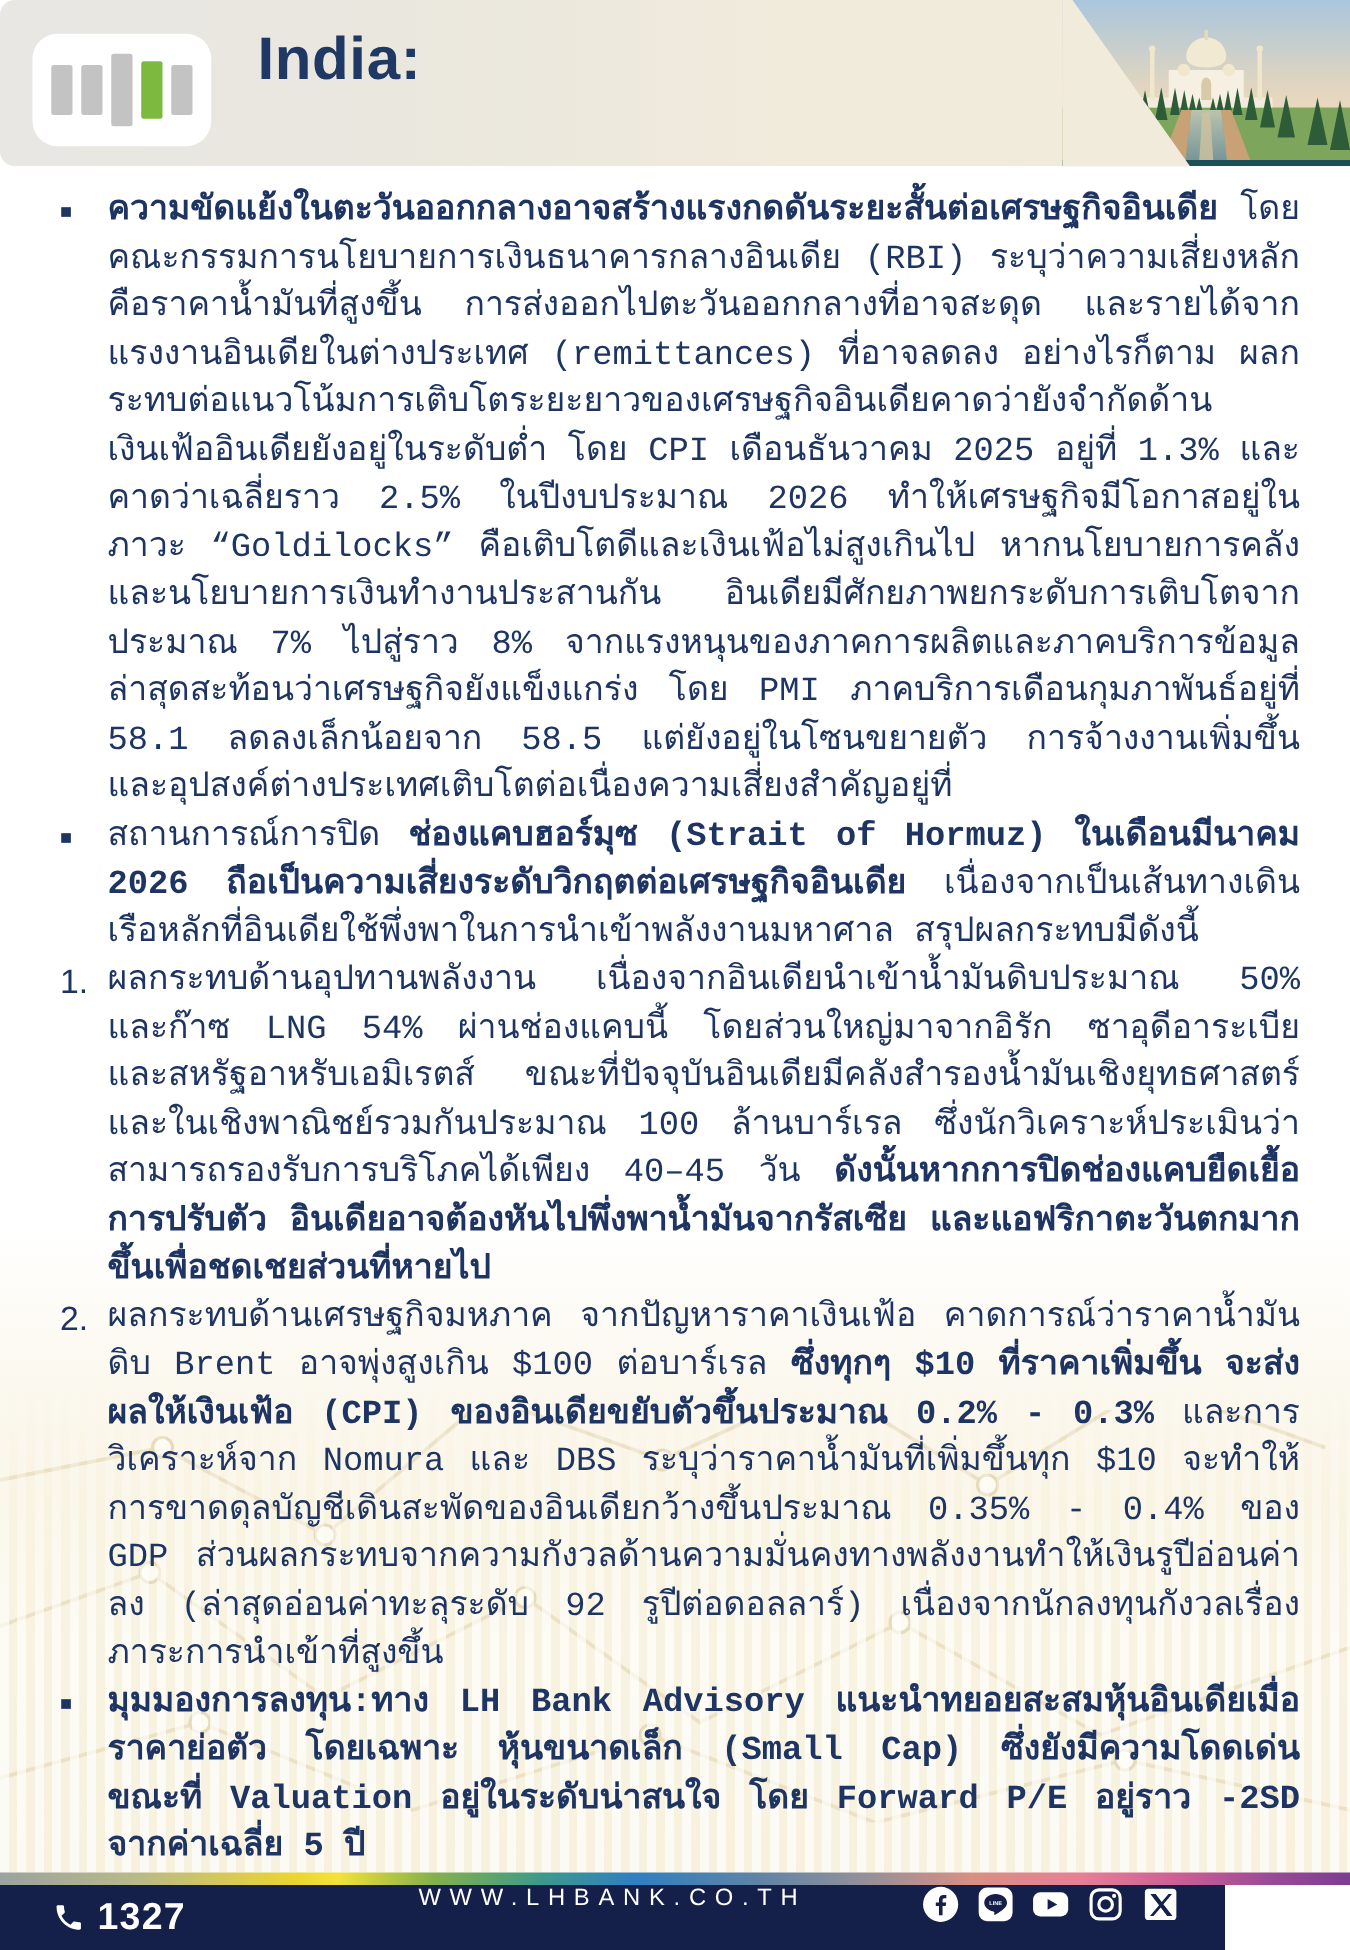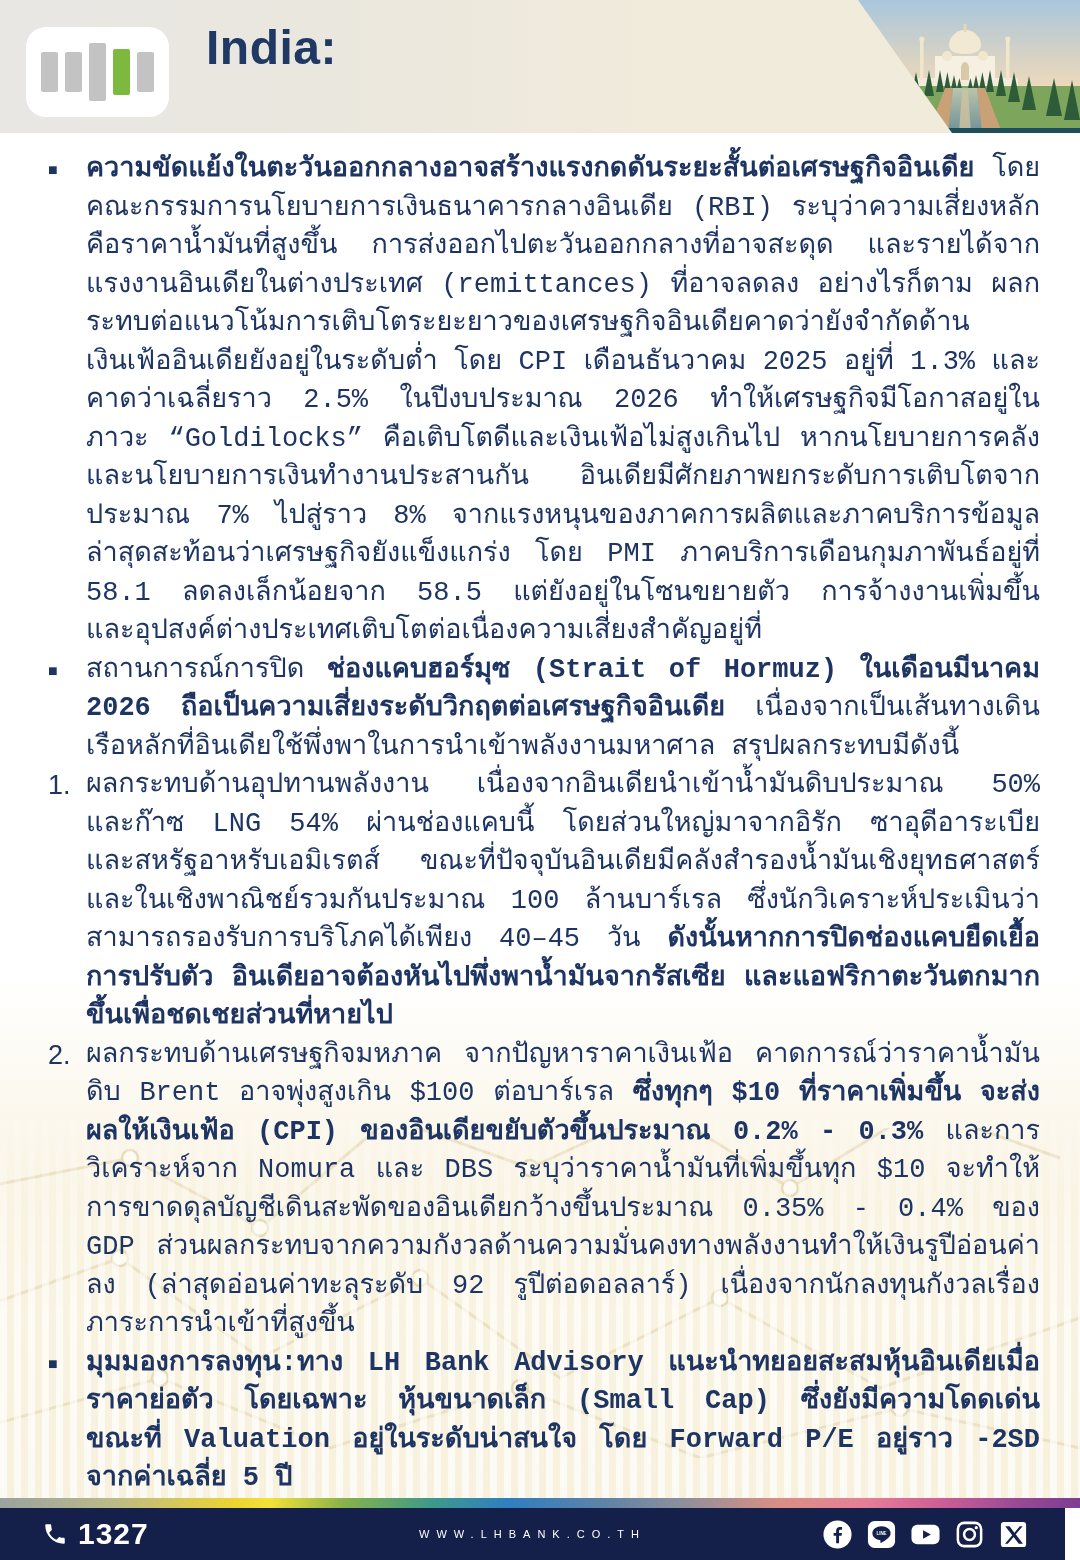--- a/index.html
+++ b/index.html
@@ -6,20 +6,21 @@
   html,body { background:#888; }
   .page {
     position:relative; width:1080px; height:1560px; margin:0 auto;
     background:#ffffff; overflow:hidden;
     font-family:"Liberation Sans","DejaVu Sans",sans-serif;
   }
   
   .header {
     position:absolute; top:0; left:0; width:1080px; height:133px;
     background:linear-gradient(90deg,#e8e7e4 0%,#eae7de 30%,#f1ebdb 62%,#f1ebdb 100%);
+    border-radius:12px;
   }
   .logo-card {
     position:absolute; left:26px; top:27px; width:143px; height:90px;
     background:#ffffff; border-radius:20px;
     display:flex; align-items:center; justify-content:center; gap:7px;
   }
   .logo-card .bar { width:17px; border-radius:2px; }
   .b1,.b2,.b5 { height:40px; background:#c3c3c3; }
   .b3 { height:58px; background:#c3c3c3; }
   .b4 { height:46px; background:#7cb93e; }
@@ -56,29 +57,29 @@
     flex:1; font-size:27px; line-height:38.5px; text-align:justify;
     color:#1e3563; word-break:normal;font-family:Liberation Mono, monospace;
   }
   .item p .b { font-weight:bold; }
   
   .rainbow {
     position:absolute; left:0; top:1498px; width:1080px; height:10px;
     background:linear-gradient(90deg,#9aa39f 0%,#b9b98a 10%,#ecd531 22%,#f3e23a 25%,#86b14b 32%,#3d9a8a 40%,#2f7fc1 47%,#5f83a6 56%,#8c8f9c 63%,#d98f84 72%,#e77f97 80%,#cf5f95 87%,#9a4a96 94%,#7c3d92 100%);
   }
   .footer {
-    position:absolute; left:0; top:1508px; width:1065px; height:52px;
+    position:absolute; left:0; top:1508px; width:980px; height:52px;
     background:#14204a; color:#ffffff;
-    display:flex; align-items:center;
+    display:flex; 
   }
   .footer-phone { display:flex; align-items:center; gap:10px; margin-left:42px; }
   .footer-phone .num { font-size:30px; font-weight:bold; letter-spacing:1px; }
   .footer-site {
     position:absolute; left:0; right:0; text-align:center;
-    font-size:11px; letter-spacing:7px; font-weight:500;
+    font-size:19px; letter-spacing:7px; font-weight:500;
   }
   .footer-social { margin-left:auto; margin-right:36px; display:flex; gap:13px; z-index:2; }
   .footer-social .sicon { width:31px; height:31px; display:block; }
 </style>
 </head>
 <body>
 
 <div class="page">
 
   <header class="header">

